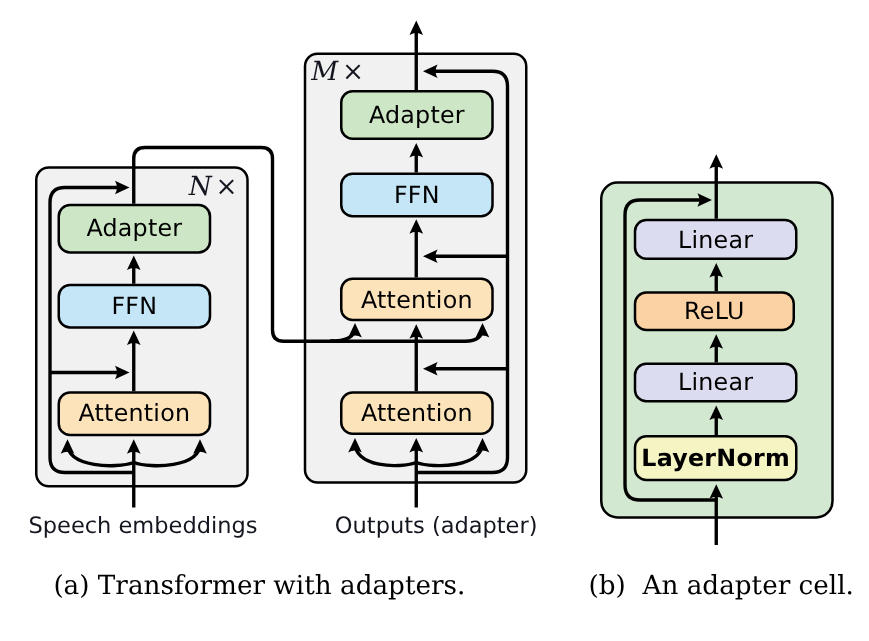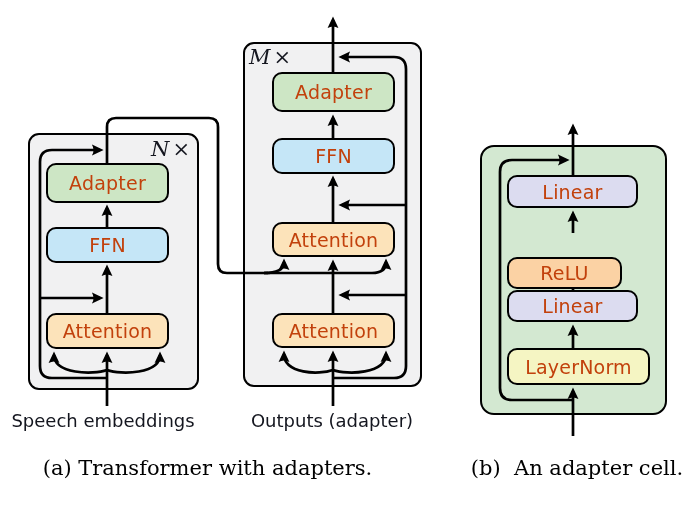--- a/index.html
+++ b/index.html
@@ -3,25 +3,25 @@
 <meta charset="utf-8">
 <style>
   html,body{margin:0;padding:0;background:#ffffff;}
   .canvas{position:relative;width:695px;height:513px;background:#ffffff;overflow:hidden;
           font-family:"DejaVu Sans",sans-serif;}
   .group{position:absolute;border:2.6px solid #000;border-radius:11px;box-sizing:border-box;}
   .cellbox{position:absolute;border:2.6px solid #000;border-radius:14px;box-sizing:border-box;}
   .wires{position:absolute;left:0;top:0;z-index:2;pointer-events:none;}
   .block{position:absolute;border:2.6px solid #000;border-radius:10px;box-sizing:border-box;
          display:flex;align-items:center;justify-content:center;z-index:3;
-         font-size:19px;color:#c2410c;letter-spacing:0.2px;}
+         font-size:19px;color:#000000;letter-spacing:0.2px;}
   .replabel{position:absolute;z-index:3;font-family:"DejaVu Serif",serif;font-size:21px;color:#14161f;}
   .replabel .lt{font-style:italic;}
   .replabel .tx{font-style:normal;padding-left:3px;}
-  .inlabel{position:absolute;z-index:3;font-size:18px;color:#14161f;text-align:center;line-height:24px;}
+  .inlabel{position:absolute;z-index:3;font-size:18px;color:#14161f;text-align:right;line-height:24px;}
   .caption{position:absolute;z-index:3;font-family:"DejaVu Serif",serif;font-size:21px;color:#000;
            text-align:center;line-height:24px;white-space:pre;}
 </style>
 </head>
 <body>
 
 <div class="canvas">
 
   <div class="group" style="left: 28px; top: 133px; width: 171px; height: 257px; background: rgb(241, 241, 242);"></div>
   <div class="group" style="left: 243px; top: 42px; width: 179px; height: 345px; background: rgb(241, 241, 242);"></div>
@@ -82,27 +82,27 @@
   <div class="block" style="left: 272px; top: 222px; width: 123px; height: 35px; background: rgb(252, 227, 186);">
     <span>Attention</span>
   </div>
   <div class="block" style="left: 272px; top: 138px; width: 123px; height: 36px; background: rgb(197, 230, 247);">
     <span>FFN</span>
   </div>
   <div class="block" style="left: 272px; top: 72px; width: 123px; height: 40px; background: rgb(205, 230, 197);">
     <span>Adapter</span>
   </div>
 
-  <div class="block" style="left: 507px; top: 348px; width: 143px; height: 37px; background: rgb(245, 245, 195);">
+  <div class="block" style="left: 507px; top: 348px; width: 131px; height: 37px; background: rgb(245, 245, 195); font-weight: bold;">
     <span>LayerNorm</span>
   </div>
   <div class="block" style="left: 507px; top: 290px; width: 131px; height: 32px; background: rgb(220, 220, 240);">
     <span>Linear</span>
   </div>
-  <div class="block" style="left: 507px; top: 233px; width: 115px; height: 32px; background: rgb(251, 210, 164); margin-top: 24px;">
+  <div class="block" style="left: 507px; top: 233px; width: 129px; height: 32px; background: rgb(251, 210, 164);">
     <span>ReLU</span>
   </div>
   <div class="block" style="left: 507px; top: 175px; width: 131px; height: 33px; background: rgb(220, 220, 240);">
     <span>Linear</span>
   </div>
 
   <div class="replabel" style="left:151px;top:137px;">
     <span class="lt">N</span><span class="tx">×</span>
   </div>
   <div class="replabel" style="left:249px;top:45px;">

